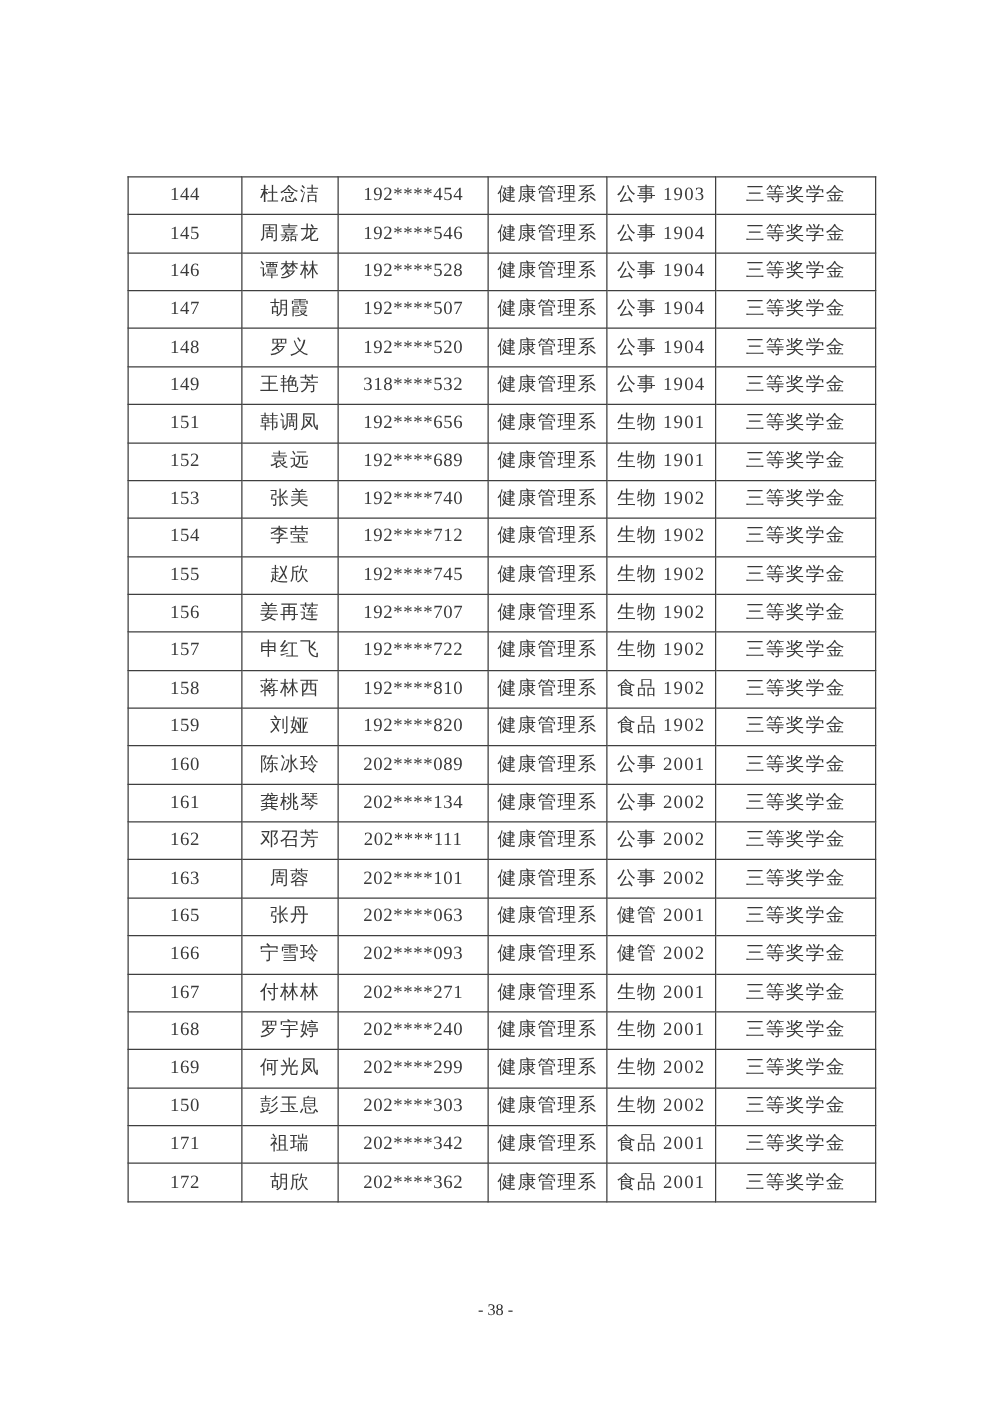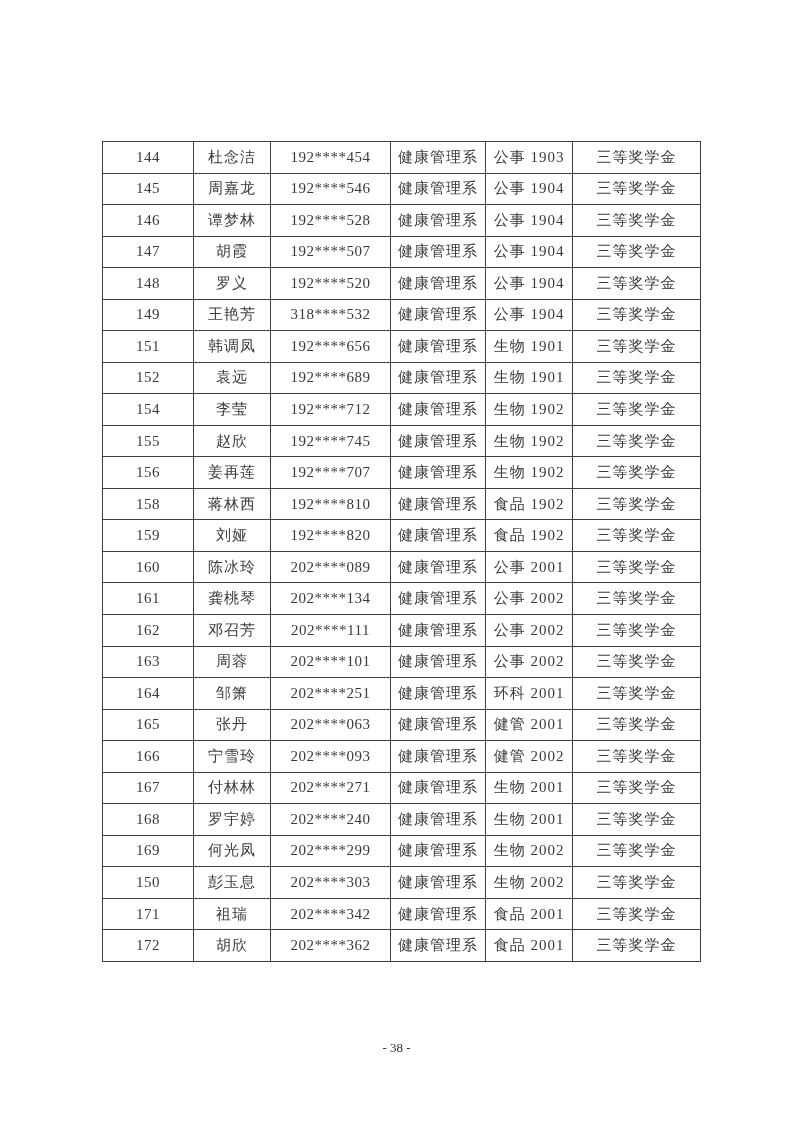--- a/index.html
+++ b/index.html
@@ -125,20 +125,28 @@
         </tr>
         <tr>
           <td class="num">152</td>
           <td class="cjk">袁远</td>
           <td class="num">192****689</td>
           <td class="cjk">健康管理系</td>
           <td class="cjk">生物 1901</td>
           <td class="cjk">三等奖学金</td>
         </tr>
         <tr>
+          <td class="num">153</td>
+          <td class="cjk">张美</td>
+          <td class="num">192****740</td>
+          <td class="cjk">健康管理系</td>
+          <td class="cjk">生物 1902</td>
+          <td class="cjk">三等奖学金</td>
+        </tr>
+        <tr>
           <td class="num">154</td>
           <td class="cjk">李莹</td>
           <td class="num">192****712</td>
           <td class="cjk">健康管理系</td>
           <td class="cjk">生物 1902</td>
           <td class="cjk">三等奖学金</td>
         </tr>
         <tr>
           <td class="num">155</td>
           <td class="cjk">赵欣</td>
@@ -149,20 +157,28 @@
         </tr>
         <tr>
           <td class="num">156</td>
           <td class="cjk">姜再莲</td>
           <td class="num">192****707</td>
           <td class="cjk">健康管理系</td>
           <td class="cjk">生物 1902</td>
           <td class="cjk">三等奖学金</td>
         </tr>
         <tr>
+          <td class="num">157</td>
+          <td class="cjk">申红飞</td>
+          <td class="num">192****722</td>
+          <td class="cjk">健康管理系</td>
+          <td class="cjk">生物 1902</td>
+          <td class="cjk">三等奖学金</td>
+        </tr>
+        <tr>
           <td class="num">158</td>
           <td class="cjk">蒋林西</td>
           <td class="num">192****810</td>
           <td class="cjk">健康管理系</td>
           <td class="cjk">食品 1902</td>
           <td class="cjk">三等奖学金</td>
         </tr>
         <tr>
           <td class="num">159</td>
           <td class="cjk">刘娅</td>
@@ -197,28 +213,20 @@
         </tr>
         <tr>
           <td class="num">163</td>
           <td class="cjk">周蓉</td>
           <td class="num">202****101</td>
           <td class="cjk">健康管理系</td>
           <td class="cjk">公事 2002</td>
           <td class="cjk">三等奖学金</td>
         </tr>
         <tr>
-          <td class="num">164</td>
-          <td class="cjk">邹箫</td>
-          <td class="num">202****251</td>
-          <td class="cjk">健康管理系</td>
-          <td class="cjk">环科 2001</td>
-          <td class="cjk">三等奖学金</td>
-        </tr>
-        <tr>
           <td class="num">165</td>
           <td class="cjk">张丹</td>
           <td class="num">202****063</td>
           <td class="cjk">健康管理系</td>
           <td class="cjk">健管 2001</td>
           <td class="cjk">三等奖学金</td>
         </tr>
         <tr>
           <td class="num">166</td>
           <td class="cjk">宁雪玲</td>

